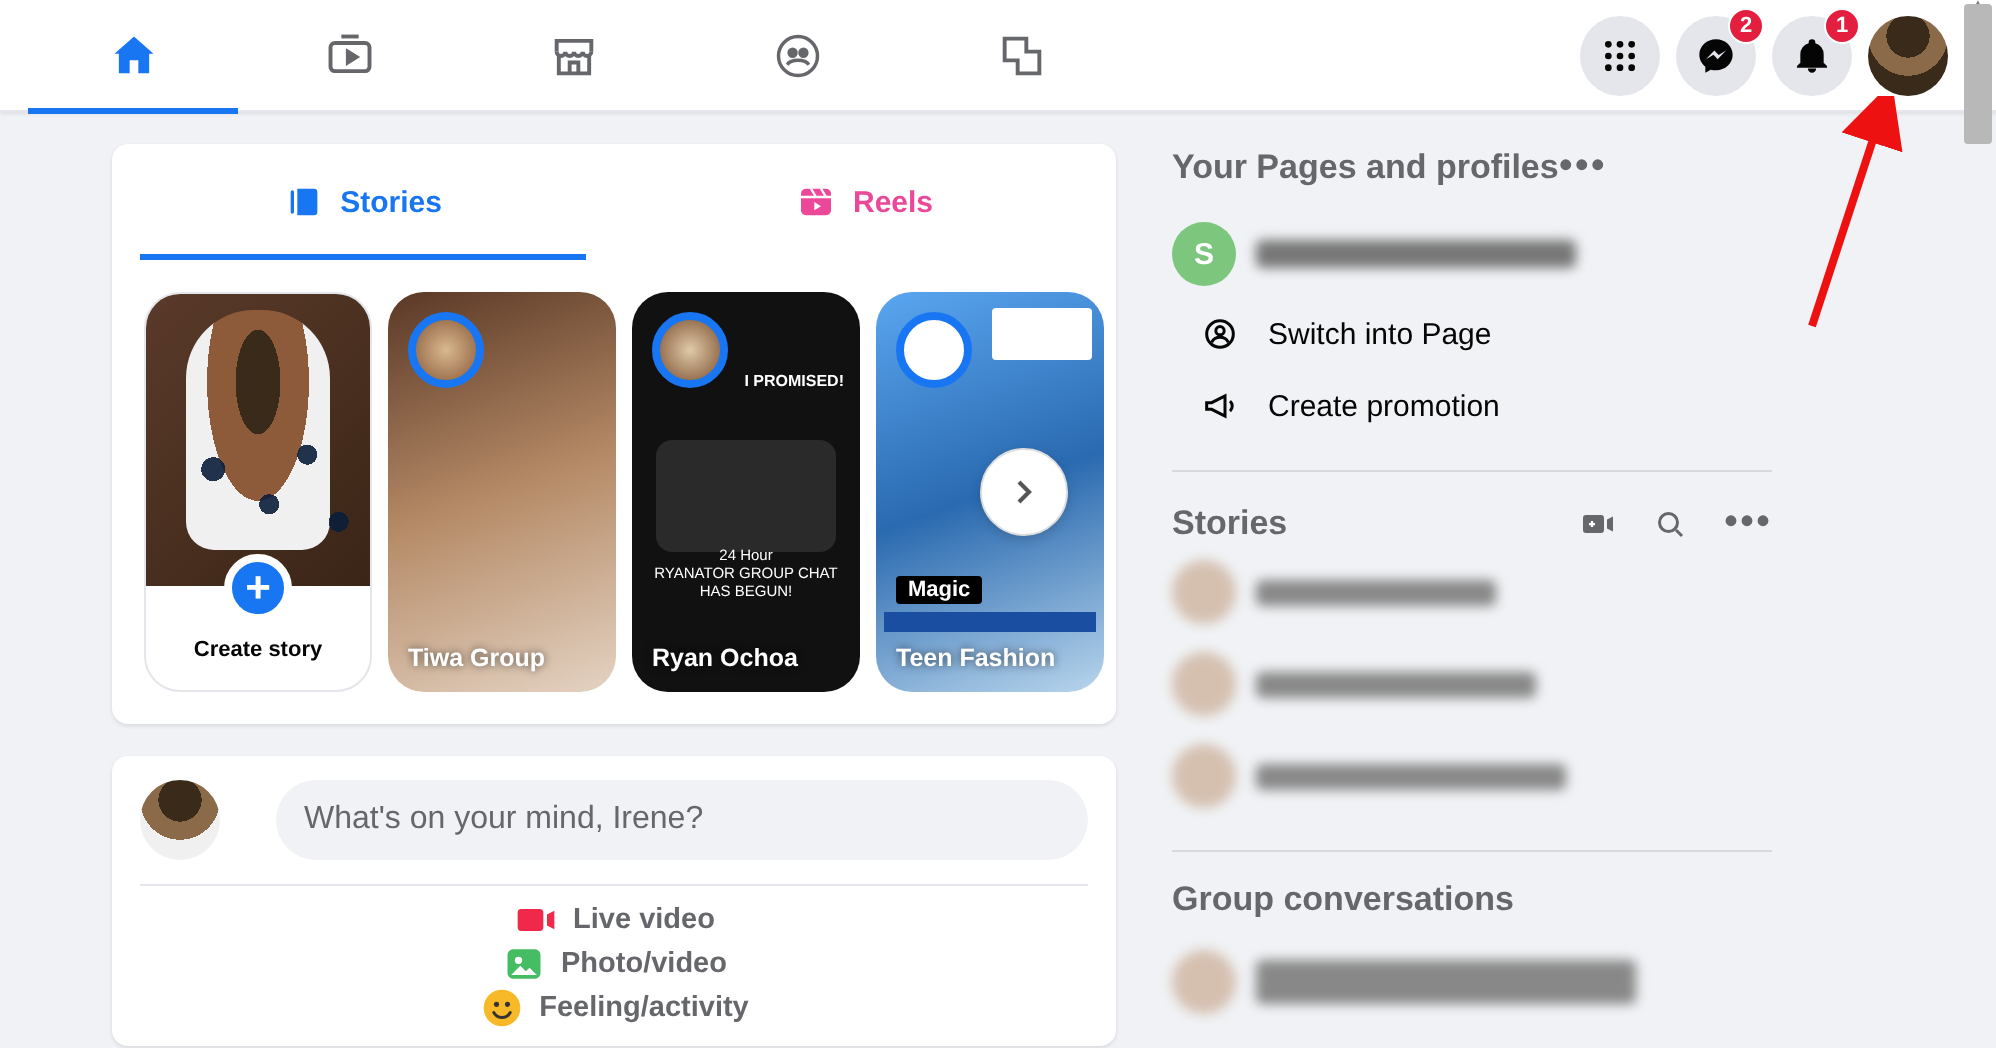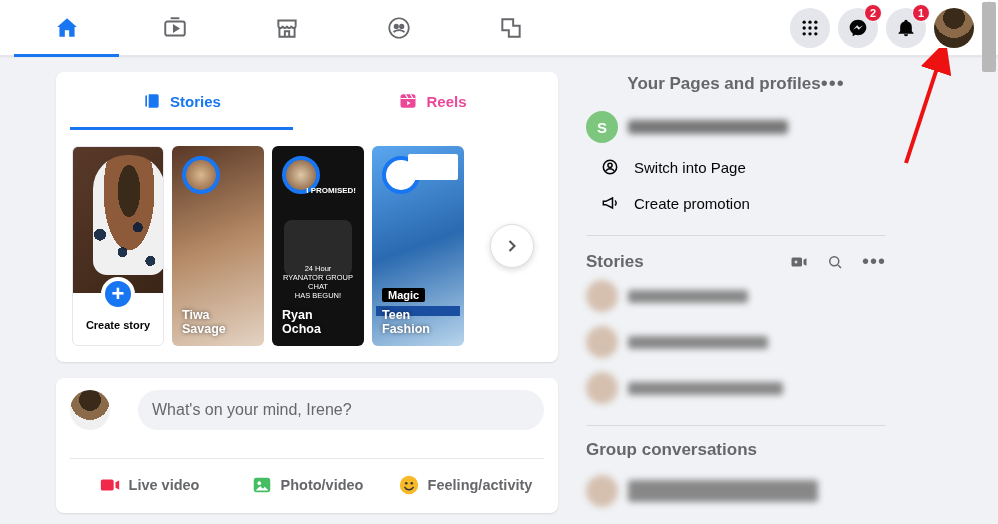--- a/index.html
+++ b/index.html
@@ -16,40 +16,40 @@
   .avatar-sm-top { width:40px; height:40px; border-radius:50%; background: radial-gradient(circle at 50% 25%, #3a2a1a 0 30%, #8b6a4a 30% 55%, #3a2a1a 55%); cursor:pointer; }
 
   .main { display:flex; padding:16px 0 0 56px; gap:28px; }
   .feed-col { width:502px; }
   .card { background:#fff; border-radius:8px; box-shadow:0 1px 2px rgba(0,0,0,.1); overflow:hidden; }
   .stories-tabs { display:flex; }
   .stories-tab { flex:1; height:58px; display:flex; align-items:center; justify-content:center; gap:8px; font-size:15px; font-weight:600; cursor:pointer; color:#ec4899; position:relative; }
   .stories-tab.active { color:#1876f2; }
   .stories-tab.active::after { content:""; position:absolute; bottom:0; left:14px; right:14px; height:3px; background:#1876f2; }
   .stories-row { display:flex; gap:8px; padding:16px 16px 16px 16px; position:relative; }
-  .story { width:92px; height:200px; border-radius:6px; flex-shrink:0; position:relative; overflow:hidden; cursor:pointer; }
+  .story { width:114px; height:200px; border-radius:18px; flex-shrink:0; position:relative; overflow:hidden; cursor:pointer; }
   .story .story-ring { position:absolute; top:10px; left:10px; width:38px; height:38px; border-radius:50%; border:4px solid #1876f2; background:#ccc; }
   .story-name { position:absolute; bottom:10px; left:10px; right:10px; color:#fff; font-size:12.5px; font-weight:600; text-shadow:0 0 4px rgba(0,0,0,.6); }
   .story.create { display:flex; flex-direction:column; background:#fff; border:1px solid #e4e6eb; }
   .story.create .top { height:146px; background: linear-gradient(135deg,#5a3a2a,#3a2516); position:relative; }
   .story.create .top .face { position:absolute; left:20px; top:8px; width:72px; height:120px; border-radius:34px 34px 14px 14px; background: radial-gradient(ellipse at 50% 30%, #3a2a1a 0 22%, #8d5a3a 22% 50%, #f0f0f0 50% 100%); }
   .story.create .top .dots { position:absolute; inset:0; background: radial-gradient(circle at 30% 60%, #0a1f3a 0 6px, transparent 6px), radial-gradient(circle at 55% 72%, #0a1f3a 0 5px, transparent 5px), radial-gradient(circle at 72% 55%, #0a1f3a 0 5px, transparent 5px), radial-gradient(circle at 86% 78%, #0a1f3a 0 5px, transparent 5px); opacity:.9; }
   .create-plus { position:absolute; left:50%; transform:translateX(-50%); top:130px; width:34px; height:34px; border-radius:50%; background:#1876f2; border:4px solid #fff; display:flex; align-items:center; justify-content:center; color:#fff; font-size:22px; font-weight:700; }
   .create-label { text-align:center; font-size:11px; font-weight:600; color:#050505; margin-top:26px; }
   .story-next { position:absolute; right:24px; top:50%; transform:translateY(-50%); width:44px; height:44px; border-radius:50%; background:#fff; border:1px solid #ddd; display:flex; align-items:center; justify-content:center; cursor:pointer; box-shadow:0 2px 6px rgba(0,0,0,.15); z-index:5; }
 
   .composer { margin-top:16px; padding:12px 14px 8px; }
   .composer-row { display:flex; align-items:center; gap:28px; }
   .composer .avatar { width:40px; height:40px; border-radius:50%; background: radial-gradient(circle at 50% 25%, #3a2a1a 0 30%, #8b6a4a 30% 55%, #f0f0f0 55%); flex-shrink:0; }
   .composer-input { flex:1; height:40px; background:#f0f2f5; border-radius:20px; display:flex; align-items:center; padding:0 14px; color:#65676b; font-size:16px; cursor:pointer; }
-  .composer-actions { display:flex; border-top:1px solid #e4e6eb; margin-top:28px; padding-top:6px; }
+  .composer-actions { display:flex; border-top:1px solid #e4e6eb; margin-top:12px; padding-top:6px;flex-direction:column; }
   .composer-action { flex:1; height:40px; display:flex; align-items:center; justify-content:center; gap:8px; font-size:14.5px; font-weight:600; color:#65676b; cursor:pointer; border-radius:6px; }
 
   .right-col { width:300px; padding-right:0; }
-  .section-head { display:flex; align-items:center; justify-content:center; margin-bottom:10px; }
+  .section-head { display:flex; align-items:center; justify-content:flex-start; margin-bottom:10px; }
   .section-title { font-size:17px; font-weight:600; color:#65676b; }
   .icon-small { width:18px; height:18px; color:#65676b; display:flex; align-items:center; justify-content:center; cursor:pointer; }
   .dot-menu { font-size:20px; letter-spacing:1px;  color:#65676b; cursor:pointer; }
   .page-row { display:flex; align-items:center; gap:10px; padding:6px 0; cursor:pointer; }
   .page-letter { width:32px; height:32px; border-radius:50%; background:#7dc67d; color:#fff; display:flex; align-items:center; justify-content:center; font-weight:700; font-size:15px; }
   .page-name-blur { height:14px; width:160px; border-radius:3px; background:#777; filter:blur(3px); }
   .action-row { display:flex; align-items:center; gap:14px; padding:8px 0 8px 14px; cursor:pointer; font-size:15px; color:#050505; font-weight:500; }
   .action-row .ic { width:20px; height:20px; color:#050505; display:flex; align-items:center; justify-content:center; }
   .divider { border:none; border-top:1px solid #d7d9dc; margin:14px 0 14px; }
   .contacts-head { display:flex; align-items:center; }
@@ -159,21 +159,21 @@
         <div class="story create">
           <div class="top">
               <div class="face"></div>
               <div class="dots"></div>
             </div>
           <div class="create-plus">+</div>
           <div class="create-label">Create story</div>
         </div>
         <div class="story" style="background:linear-gradient(160deg,#5a3826,#b58a66,#e4d3c3);">
           <div class="story-ring" style="background:radial-gradient(circle,#d9b98f,#8a5a3a);"></div>
-          <div class="story-name">Tiwa Savage</div>
+          <div class="story-name">Tiwa Group</div>
         </div>
         <div class="story" style="background:#111;">
           <div class="story-ring" style="background:radial-gradient(circle,#e0c9a8,#7a5030);"></div>
           <div style="position:absolute;top:40px;right:8px;color:#fff;font-size:8px;font-weight:700">I PROMISED!</div>
           <div style="position:absolute;top:74px;left:12px;right:12px;height:56px;border-radius:8px;background:#2a2a2a;"></div>
           <div style="position:absolute;bottom:46px;left:10px;right:10px;color:#fff;font-size:7.5px;text-align:center;line-height:1.2;">24 Hour<br>RYANATOR GROUP CHAT<br>HAS BEGUN!</div>
           <div class="story-name">Ryan Ochoa</div>
         </div>
         <div class="story" style="background:linear-gradient(160deg,#5aa6f0,#2a6ab0,#b8d5ec);">
           <div class="story-ring" style="background:#fff;border-color:#1876f2;"></div>

